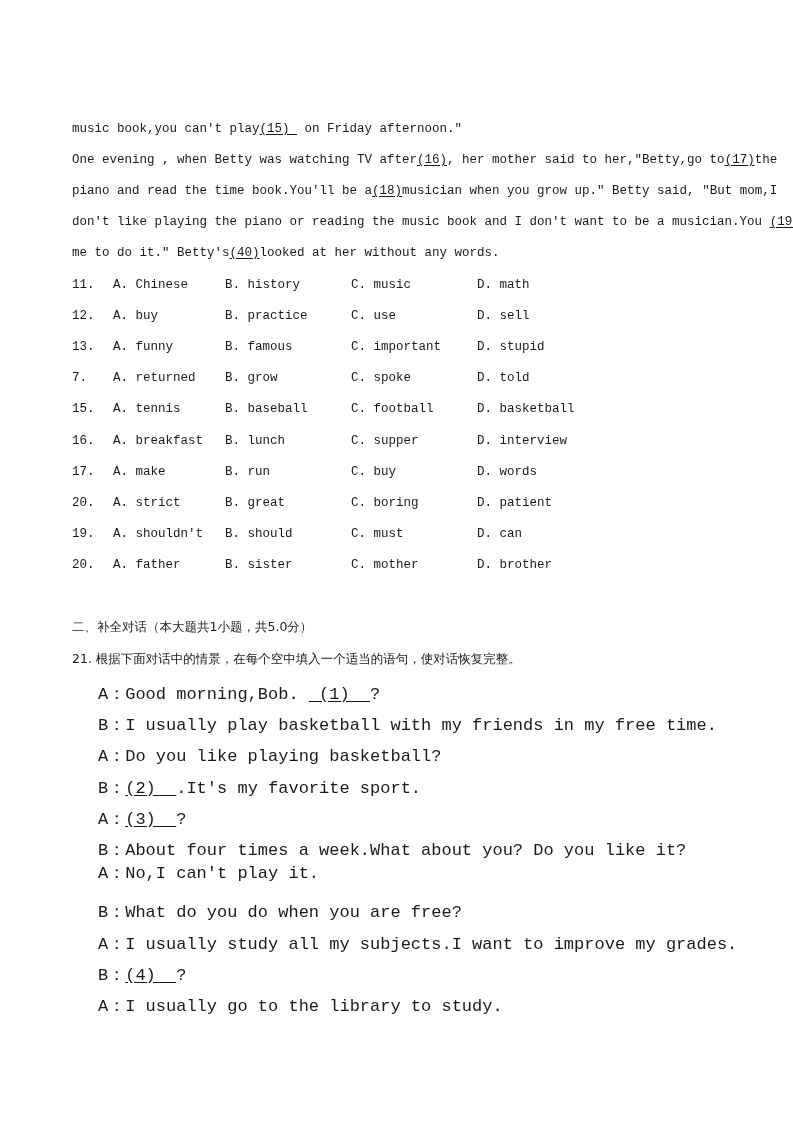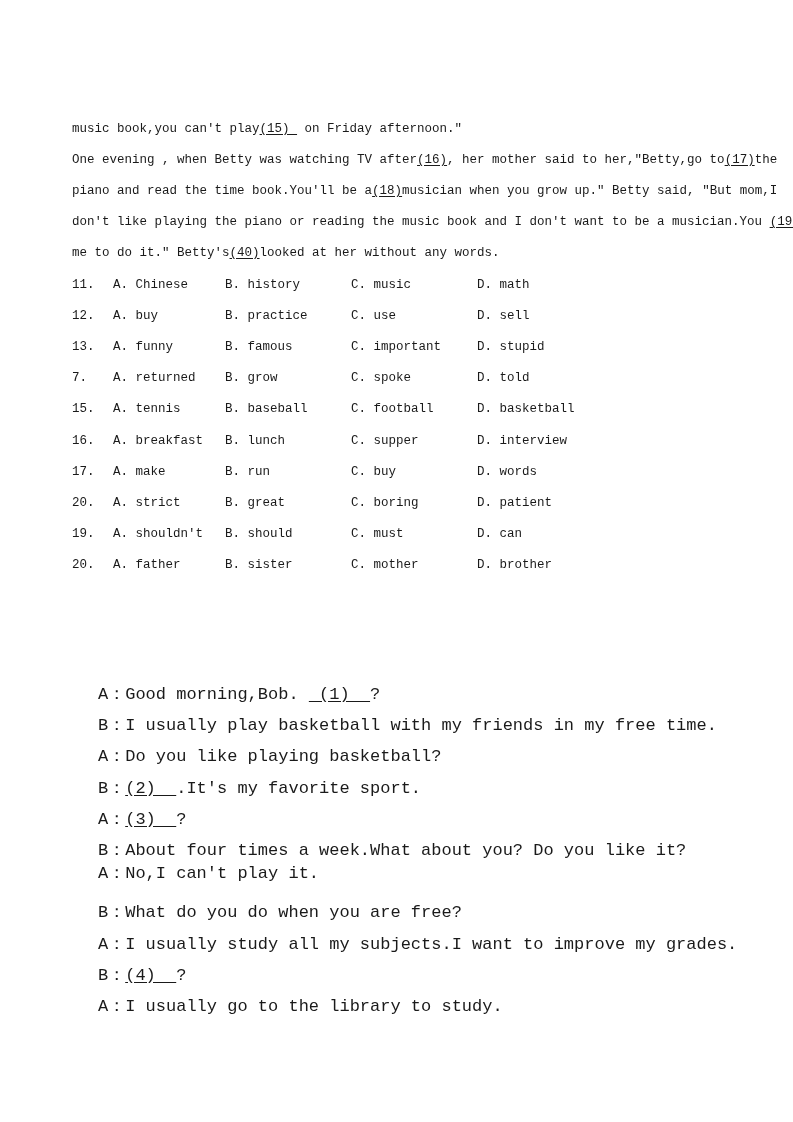--- a/index.html
+++ b/index.html
@@ -98,20 +98,22 @@
         <span class="od">D. can</span>
       </div>
       <div class="opt-row" style="top: 541.9px;">
         <span class="num">20.</span>
         <span class="oa">A. father</span>
         <span class="ob">B. sister</span>
         <span class="oc">C. mother</span>
         <span class="od">D. brother</span>
       </div>
     </div>
+  <div class="section" style="top:603px;">二、补全对话（本大题共1小题，共5.0分）</div>
+  <div class="section" style="top:635px;">21. 根据下面对话中的情景，在每个空中填入一个适当的语句，使对话恢复完整。</div>
   <div id="dialogue">
       <div class="dlg" style="top: 666px;"><span>A：Good morning,Bob. </span><span class="blank"> (1)  </span><span>?</span></div>
       <div class="dlg" style="top: 697.2px;"><span>B：I usually play basketball with my friends in my free time.</span></div>
       <div class="dlg" style="top: 728.4px;"><span>A：Do you like playing basketball?</span></div>
       <div class="dlg" style="top: 759.6px;"><span>B：</span><span class="blank">(2)  </span><span>.It's my favorite sport.</span></div>
       <div class="dlg" style="top: 790.8px;"><span>A：</span><span class="blank">(3)  </span><span>?</span></div>
       <div class="dlg" style="top: 822px;"><span>B：About four times a week.What about you? Do you like it?</span></div>
       <div class="dlg" style="top: 845px;"><span>A：No,I can't play it.</span></div>
       <div class="dlg" style="top: 884.4px;"><span>B：What do you do when you are free?</span></div>
       <div class="dlg" style="top: 915.6px;"><span>A：I usually study all my subjects.I want to improve my grades.</span></div>

